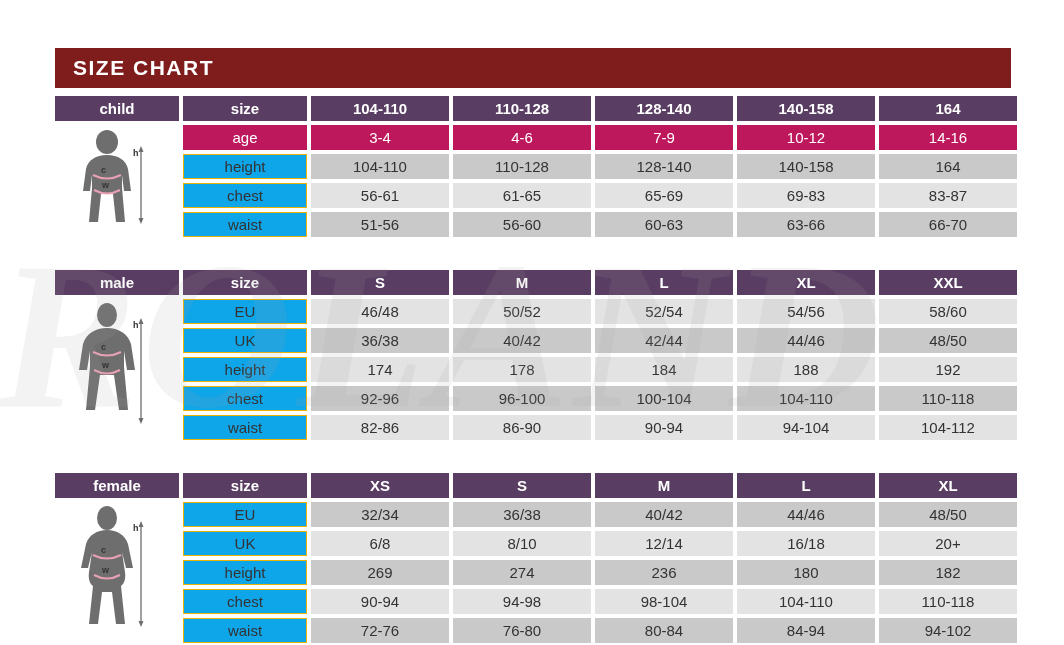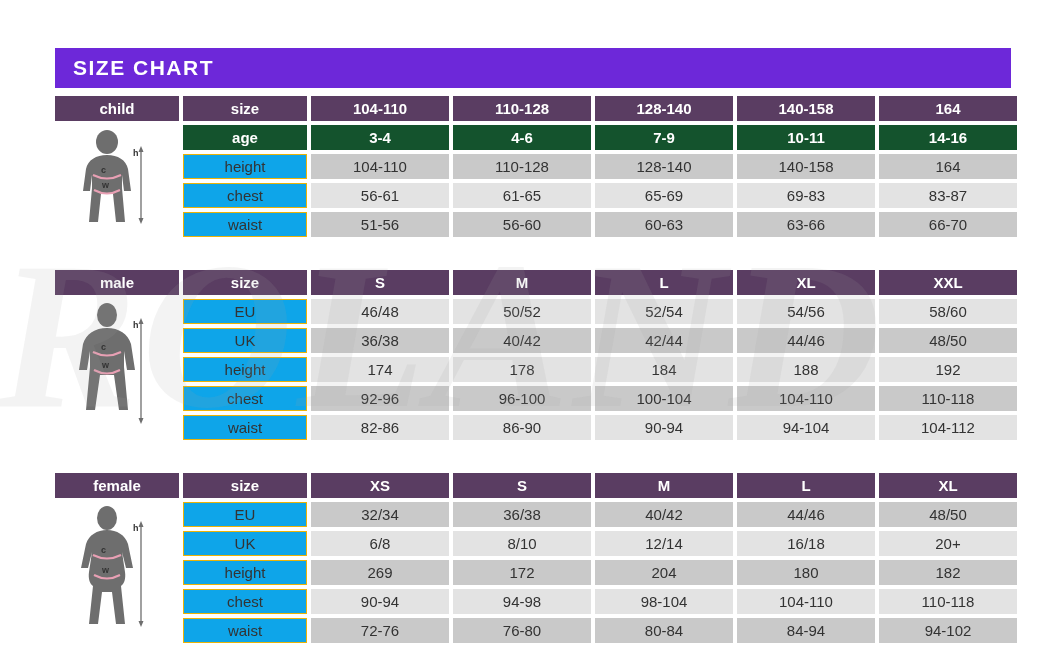--- a/index.html
+++ b/index.html
@@ -47,21 +47,21 @@
 
   .chart {
     position: absolute;
     left: 55px;
     top: 48px;
     width: 956px;
   }
 
   
   .title-bar {
-    background: #6d28d9;
+    background: #7f1d1d;
     height: 40px;
     display: flex;
     align-items: center;
     padding-left: 18px;
     box-sizing: border-box;
   }
   .title-bar .title {
     color: #ffffff;
     font-size: 21px;
     font-weight: bold;
@@ -91,23 +91,23 @@
   col.c-val    { width: 138px; }
 
   
   .hdr-purple {
     background: #5a3d62;
     color: #ffffff !important;
     font-weight: bold;
     font-size: 16px;
   }
   .hdr-grey {
-    background: #14532d;
+    background: #be185d;
     color: #ffffff !important;
-    font-weight: bold;
+    font-weight: normal;
     font-size: 16px;
   }
   .lbl-cell {
     background: #0ea5e9;
     border: 1px solid #eab308;
     box-sizing: border-box;
     color: #333333;
     font-size: 15px;
   }
   .val-dark {
@@ -186,21 +186,21 @@
     <text x="38" y="45" font-family="Liberation Sans, sans-serif" font-size="9" font-weight="bold" fill="#333">c</text>
     <path d="M31 62 q13 7 26 0" stroke="#e8a0b4" stroke-width="2" fill="none"></path>
     <text x="39" y="60" font-family="Liberation Sans, sans-serif" font-size="9" font-weight="bold" fill="#333">w</text>
   </svg>
               </div>
             </td>
             <td class="hdr-grey">age</td>
             <td class="hdr-grey">3-4</td>
             <td class="hdr-grey">4-6</td>
             <td class="hdr-grey">7-9</td>
-            <td class="hdr-grey">10-11</td>
+            <td class="hdr-grey">10-12</td>
             <td class="hdr-grey">14-16</td>
           </tr>
           <tr>
             <td class="lbl-cell">height</td>
             <td class="val-dark">104-110</td>
             <td class="val-dark">110-128</td>
             <td class="val-dark">128-140</td>
             <td class="val-dark">140-158</td>
             <td class="val-dark">164</td>
           </tr>
@@ -330,22 +330,22 @@
             <td class="lbl-cell">UK</td>
             <td class="val-light">6/8</td>
             <td class="val-light">8/10</td>
             <td class="val-light">12/14</td>
             <td class="val-light">16/18</td>
             <td class="val-light">20+</td>
           </tr>
           <tr>
             <td class="lbl-cell">height</td>
             <td class="val-dark">269</td>
-            <td class="val-dark">172</td>
-            <td class="val-dark">204</td>
+            <td class="val-dark">274</td>
+            <td class="val-dark">236</td>
             <td class="val-dark">180</td>
             <td class="val-dark">182</td>
           </tr>
           <tr>
             <td class="lbl-cell">chest</td>
             <td class="val-light">90-94</td>
             <td class="val-light">94-98</td>
             <td class="val-light">98-104</td>
             <td class="val-light">104-110</td>
             <td class="val-light">110-118</td>

